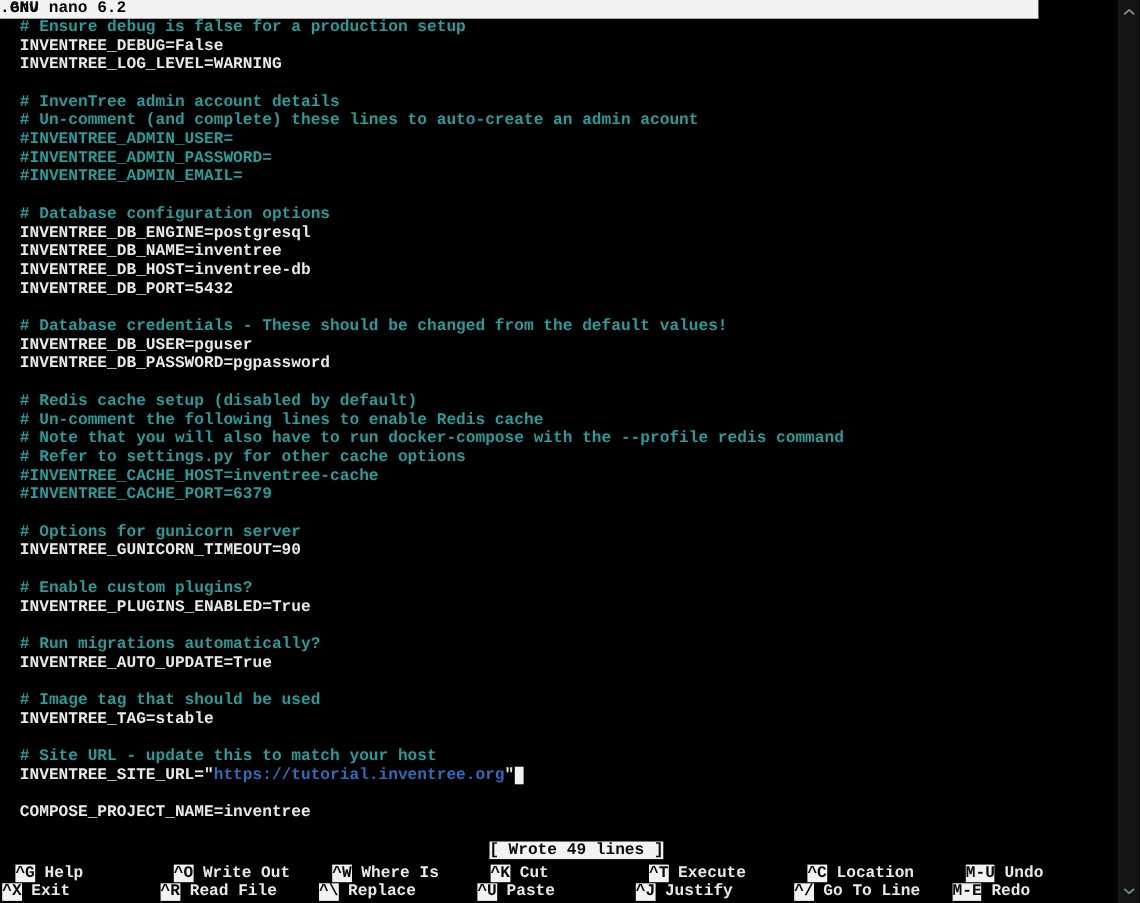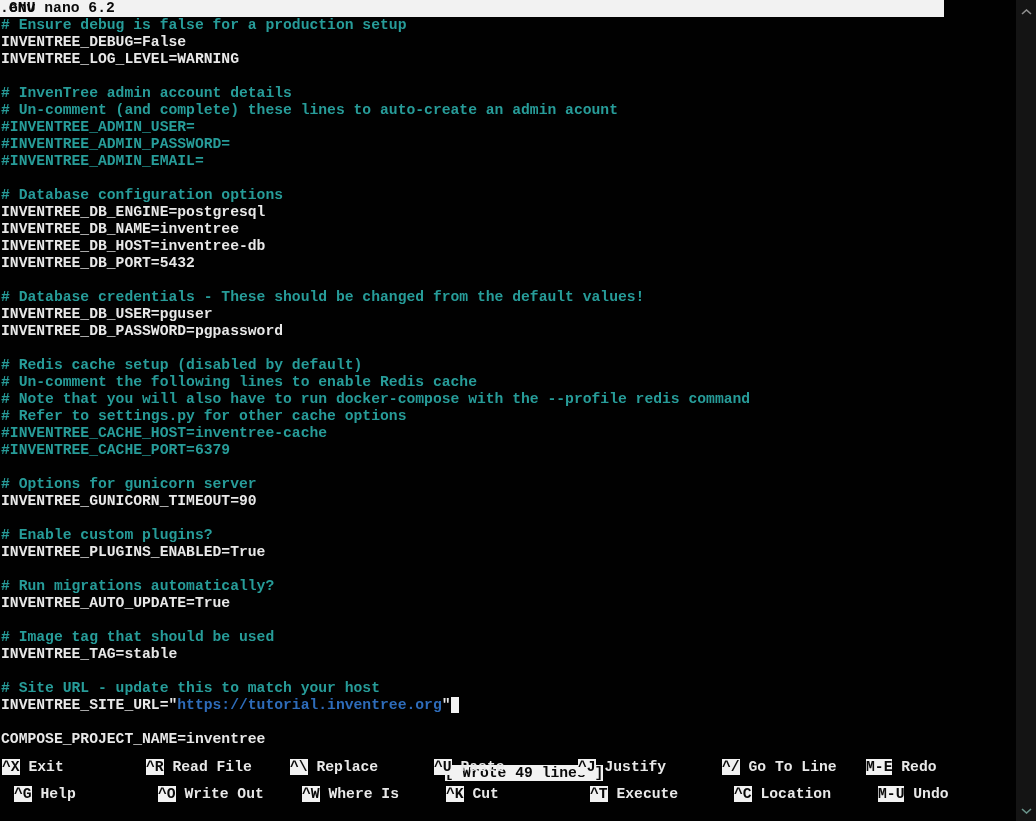--- a/index.html
+++ b/index.html
@@ -20,21 +20,21 @@
     position:absolute; top:0; left:0;
     width:944px; height:17px;
     background:var(--inverse-bg, #f2f2f2);
     color:var(--inverse-text, #0a0a0a);
     white-space:pre;
   }
   .titlebar .app { position:absolute; left:9px; top:0; }
   .titlebar .fname { position:absolute; left:0; right:0; top:0; }
   
   .content {
-    position:absolute; top:17px; left:1px; right:21px;
+    position:absolute; top:17px; left:18px; right:21px;
     white-space:pre;
   }
   .line { min-height:17px; }
   .seg-plain { color:var(--text, #e8e8e8); }
   .seg-comment { color:var(--comment, #279c99); }
   .seg-url { color:var(--url, #2e6cba);margin-top:30px; }
   .seg-cursor { background:var(--cursor, #f2f2f2); color:var(--background,#000); }
   
   .statusbar {
     position:absolute; top:765px; left:16px; width:1016px;
@@ -45,21 +45,21 @@
     color:var(--inverse-text, #0a0a0a);
     white-space:pre;
   }
   
   .shortcut-row {
     position:absolute; left:2px;
     display:grid; grid-template-columns:repeat(7, 144px);
     white-space:pre; height:17px;
   }
   .row1 { top:786px;padding-left:12px; }
-  .row2 { top:759px; }
+  .row2 { top:803px; }
   .shortcut { overflow:visible; }
   .shortcut .key {
     background:var(--inverse-bg, #f2f2f2);
     color:var(--inverse-text, #0a0a0a);
   }
   .shortcut .slabel { padding-left:0.6em; color:var(--text, #e8e8e8); }
   
   .scrollbar {
     position:absolute; top:0; right:0;
     width:20px; height:821px;

